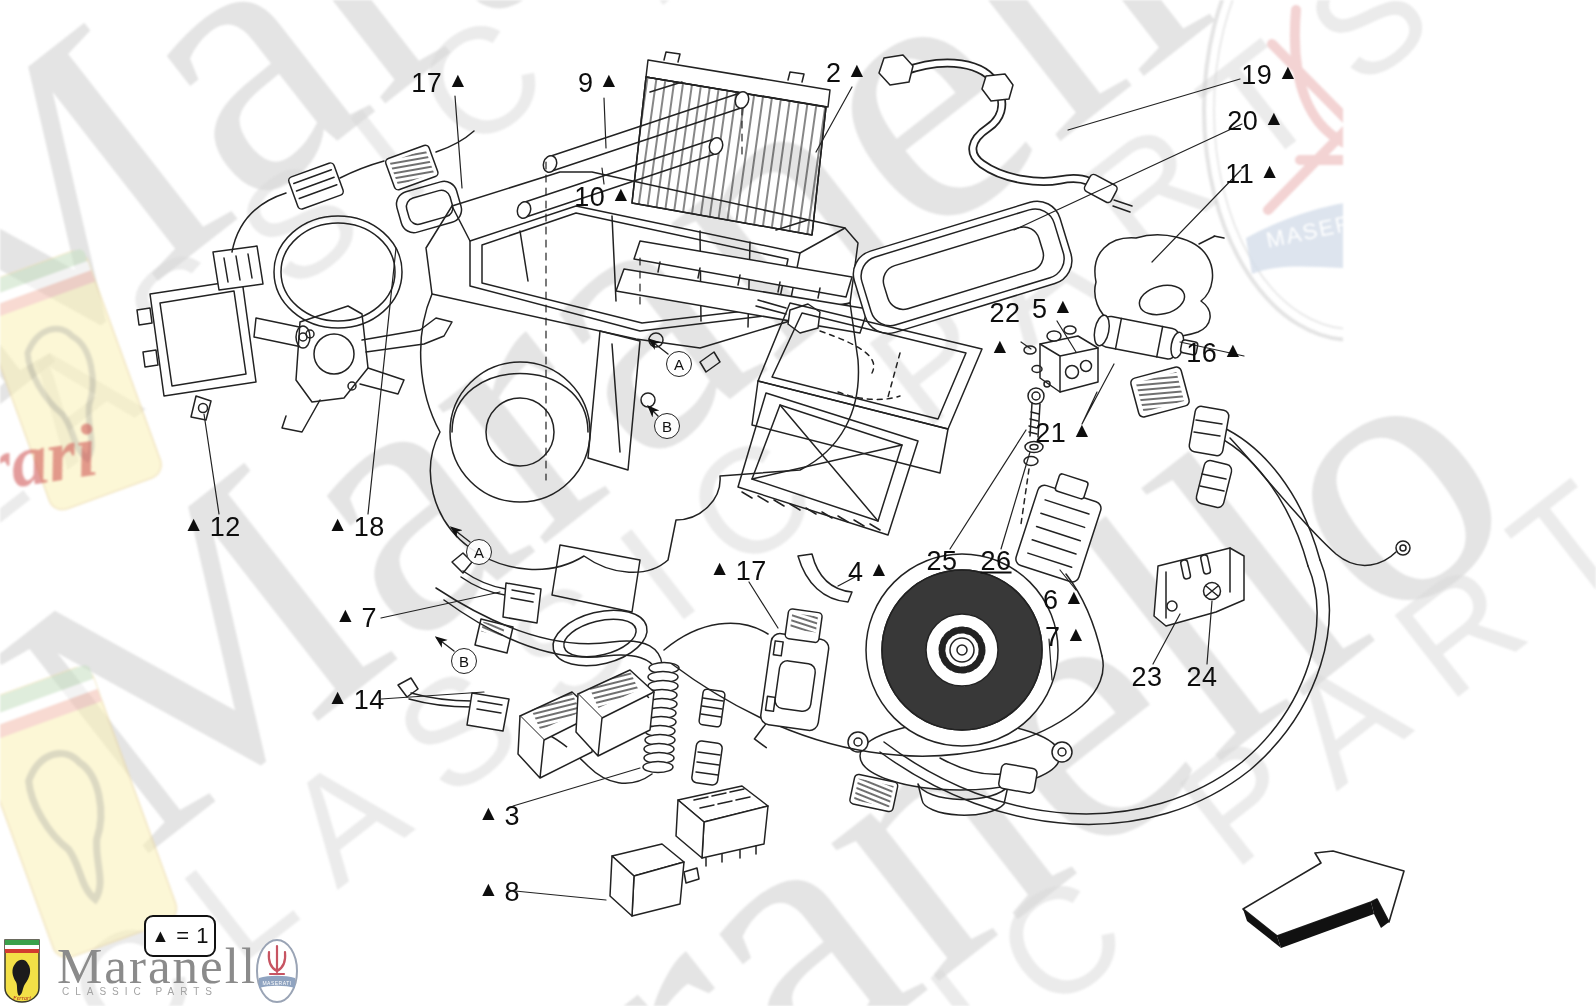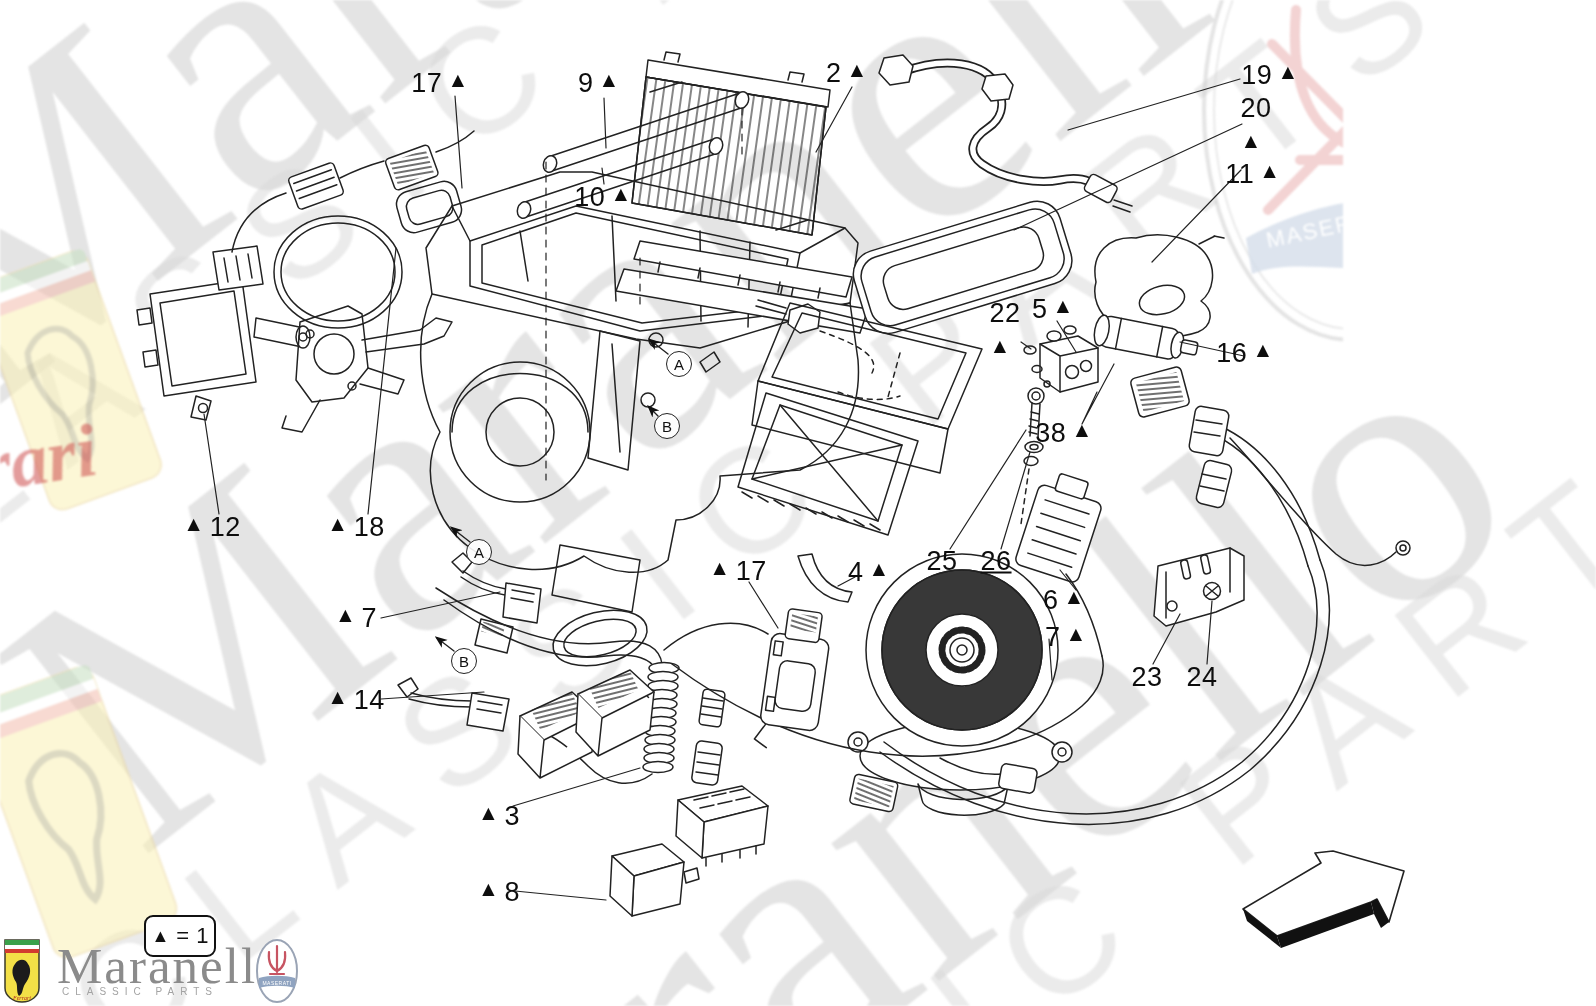--- a/index.html
+++ b/index.html
@@ -466,42 +466,42 @@
         <span class="tri">▲</span>
       </div>
       <div class="callout" style="left: 847px; top: 73px;">
         <span>2</span>
         <span class="tri">▲</span>
       </div>
       <div class="callout" style="left: 1254px; top: 75px; margin-left: 16px;">
         <span>19</span>
         <span class="tri">▲</span>
       </div>
-      <div class="callout" style="left: 1256px; top: 121px; flex-direction: column;">
+      <div class="callout" style="left: 1256px; top: 121px;">
         <span>20</span>
         <span class="tri">▲</span>
       </div>
       <div class="callout" style="left: 1253px; top: 167px; margin-top: 7px;">
         <span>11</span>
         <span class="tri">▲</span>
       </div>
       <div class="callout" style="left: 1053px; top: 309px;">
         <span>5</span>
         <span class="tri">▲</span>
       </div>
       <div class="callout" style="left: 1005px; top: 326px; flex-direction: column;">
         <span>22</span>
         <span class="tri">▲</span>
       </div>
-      <div class="callout" style="left: 1245px; top: 353px;">
+      <div class="callout" style="left: 1215px; top: 353px;">
         <span>16</span>
         <span class="tri">▲</span>
       </div>
       <div class="callout" style="left: 1064px; top: 433px;">
-        <span>38</span>
+        <span>21</span>
         <span class="tri">▲</span>
       </div>
       <div class="callout" style="left: 212px; top: 527px;">
         <span class="tri">▲</span>
         <span>12</span>
       </div>
       <div class="callout" style="left: 356px; top: 527px;">
         <span class="tri">▲</span>
         <span>18</span>
       </div>

